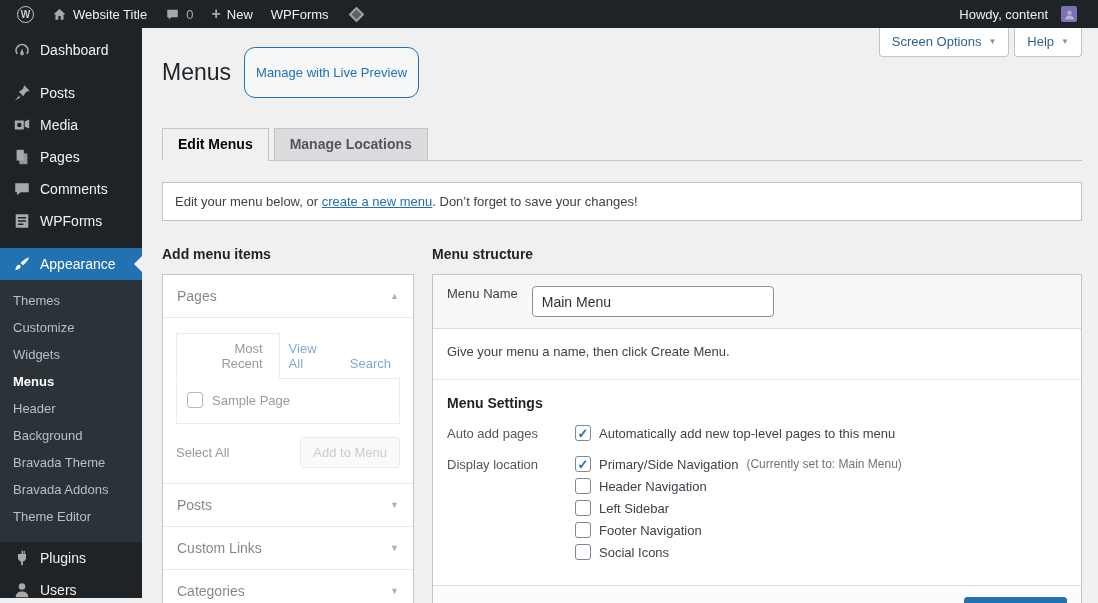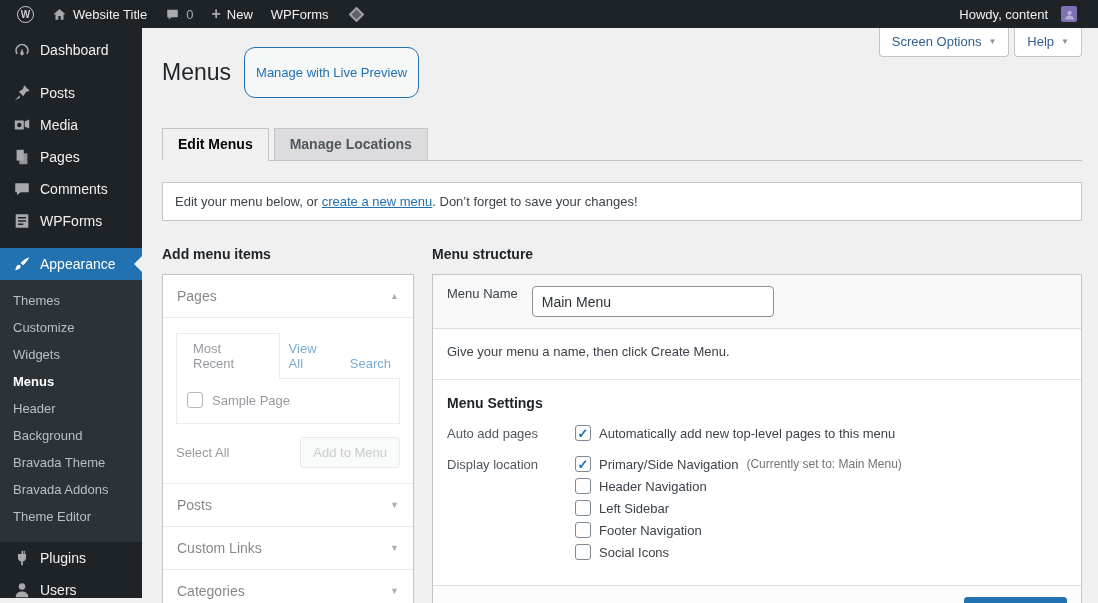--- a/index.html
+++ b/index.html
@@ -110,21 +110,21 @@
   }
   .acc-header.bordered { border-top:1px solid #dcdcde; }
   .acc-arrow { font-size:9px; color:#787c82; }
   .pages-body { padding:0 13px 15px; border-top:1px solid #dcdcde; padding-top:15px; }
   .inner-tabs { display:flex; align-items:flex-end; position:relative; z-index:2; }
   .inner-tab {
     padding:7px 9px; font-size:13px; color:#2271b1; cursor:pointer;
   }
   .inner-tab.active {
     background:#fff; border:1px solid #dfdfdf; border-bottom:1px solid #fff;
-    margin-bottom:-1px; color:#50575e; padding:7px 16px;
+    margin-bottom:-1px; color:#50575e; padding:7px 16px;text-align:right;
   }
   .tabs-panel { border:1px solid #dfdfdf; padding:13px 10px 15px; position:relative; z-index:1; }
   .check-item { display:flex; align-items:center; gap:9px; color:#50575e; }
   .selectall-row { display:flex; justify-content:space-between; align-items:center; margin-top:13px; }
   .selectall-link { color:#50575e; cursor:pointer; }
   .add-to-menu-btn {
     background:#f6f7f7; border:1px solid #dcdcde; color:#a7aaad;
     padding:7px 12px; border-radius:3px; font-size:13px; cursor:default;
     font-family:inherit;
   }

